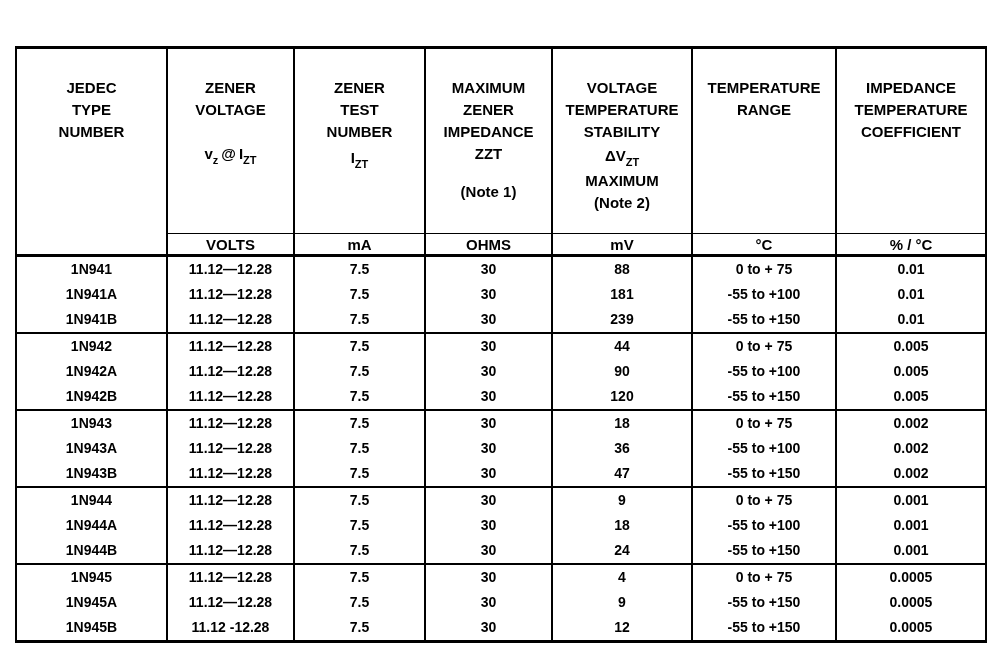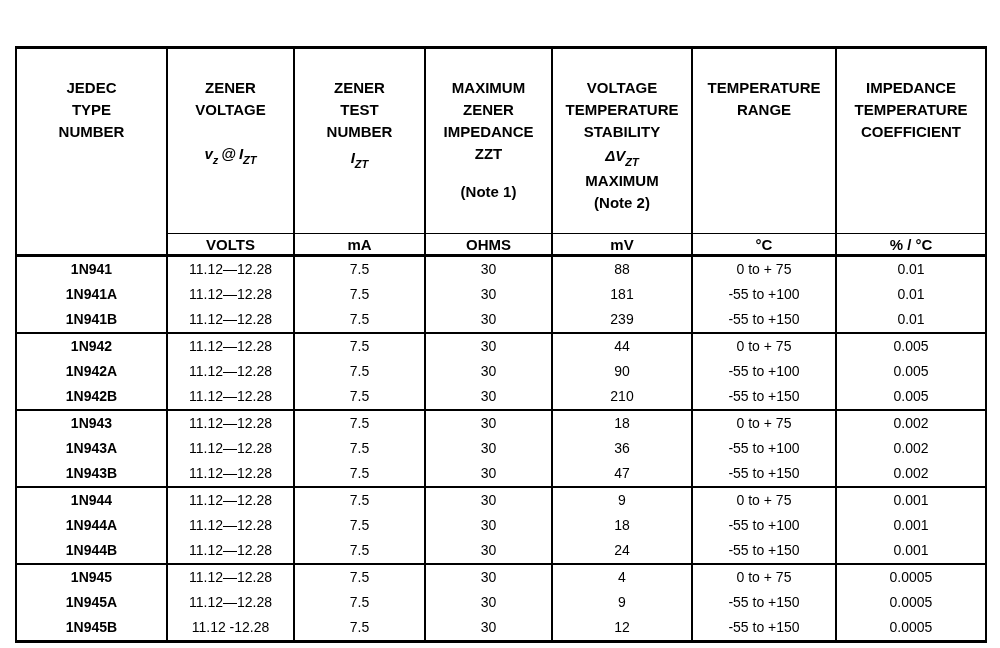--- a/index.html
+++ b/index.html
@@ -26,20 +26,21 @@
     border-bottom-width: 3px;
     margin-top: 40px;
   }
   td {
     border: 2px solid #000;
     box-sizing: border-box;
     text-align: center;
     vertical-align: middle;
     padding: 0;
     overflow: hidden;
+    font-weight: bold;
   }
   
   .hdr-cell {
     height: 180px;
     vertical-align: top;
     font-weight: bold;
     font-size: 15px;
     line-height: 22px;
     border-bottom: 1px solid #000;
   }
@@ -58,21 +59,20 @@
     font-size: 15px;
     line-height: 22px;
     border-bottom: 3px solid #000;
   }
   .jedec-cell .hdr-inner { height: auto; }
   .formula {
     font-weight: bold;
     font-size: 15px;
     line-height: 26px;
     white-space: nowrap;
-    font-style: italic;
   }
   .formula-gap { margin-top: 20px; }
   .formula-tight { margin-top: 2px; text-align: right; }
   .f-sub {
     font-size: 11px;
     position: relative;
     top: 5px;
     font-weight: bold;
   }
   .f-at { padding: 0 3px; }
@@ -227,21 +227,21 @@
           <div class="cell-line">7.5</div>
         </td>
         <td class="body-cell">
           <div class="cell-line">30</div>
           <div class="cell-line">30</div>
           <div class="cell-line">30</div>
         </td>
         <td class="body-cell">
           <div class="cell-line">44</div>
           <div class="cell-line">90</div>
-          <div class="cell-line">210</div>
+          <div class="cell-line">120</div>
         </td>
         <td class="body-cell">
           <div class="cell-line">0 to + 75</div>
           <div class="cell-line">-55 to +100</div>
           <div class="cell-line">-55 to +150</div>
         </td>
         <td class="body-cell">
           <div class="cell-line">0.005</div>
           <div class="cell-line">0.005</div>
           <div class="cell-line">0.005</div>

